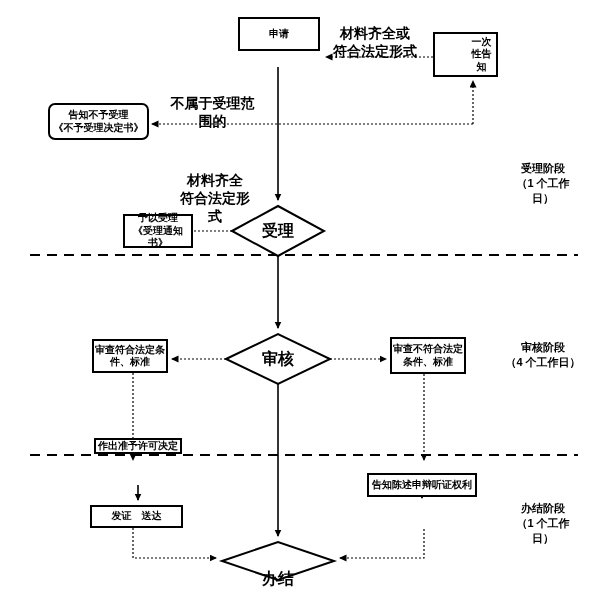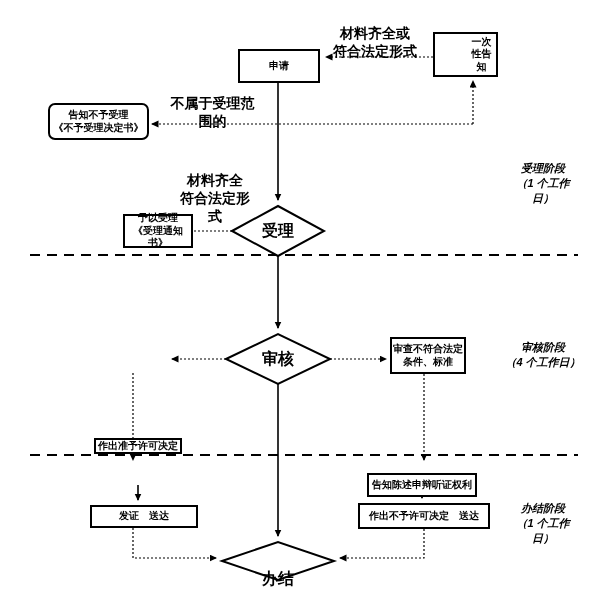--- a/index.html
+++ b/index.html
@@ -45,21 +45,20 @@
     line-height: 1.3;
     white-space: pre-line;
   }
   .stage {
     position: absolute;
     text-align: center;
     font-size: 11px;
     font-weight: bold;
     line-height: 1.38;
     white-space: pre-line;
-    font-style: italic;
   }
 </style>
 </head>
 <body>
 
 <div id="canvas">
 
   <svg id="wires" width="605" height="599" viewBox="0 0 605 599">
     <defs>
       <marker id="arr" markerWidth="9" markerHeight="8" refX="6.5" refY="3.5" orient="auto" markerUnits="userSpaceOnUse">
@@ -85,41 +84,42 @@
     <line x1="133" y1="373" x2="133" y2="460" stroke="#000" stroke-width="1.2" stroke-dasharray="2 2" marker-end="url(#arr)"></line>
     <line x1="424" y1="374" x2="424" y2="460" stroke="#000" stroke-width="1.2" stroke-dasharray="2 2" marker-end="url(#arr)"></line>
     <polyline points="133,528 133,558 216,558" fill="none" stroke="#000" stroke-width="1.2" stroke-dasharray="2 2" marker-end="url(#arr)"></polyline>
     <polyline points="424,529 424,558 340,558" fill="none" stroke="#000" stroke-width="1.2" stroke-dasharray="2 2" marker-end="url(#arr)"></polyline>
 
     <polygon points="232,231 278,206 324,231 278,256" fill="#ffffff" stroke="#000" stroke-width="2"></polygon>
     <polygon points="226,359 278,334 330,359 278,384" fill="#ffffff" stroke="#000" stroke-width="2"></polygon>
     <polygon points="222,561 278,542 334,561 278,580" fill="#ffffff" stroke="#000" stroke-width="2"></polygon>
   </svg>
 
-  <div class="node" style="left:238px; top:49px; width:82px; height:34px;">申请</div>
+  <div class="node" style="left:238px; top:17px; width:82px; height:34px;">申请</div>
 
   <div class="node" style="left:433px; top:32px; width:65px; height:45px;padding-left:32px;">一次性告知</div>
 
   <div class="node" style="left:48px; top:103px; width:101px; height:37px;border-radius:7px;">告知不予受理
 《不予受理决定书》</div>
 
   <div class="node" style="left:83px; top:214px; width:70px; height:34px;margin-left:40px;">予以受理
 《受理通知书》</div>
 
+  <div class="node" style="left:92px; top:339px; width:76px; height:34px;">审查符合法定条
+件、标准</div>
 
   <div class="node" style="left:390px; top:337px; width:76px; height:37px;">审查不符合法定
 条件、标准</div>
 
   <div class="node" style="left:94px; top:438px; width:88px; height:16px;">作出准予许可决定</div>
 
-  <div class="node" style="left:90px; top:505px; width:108px; height:23px;">发证　送达</div>
+  <div class="node" style="left:90px; top:505px; width:93px; height:23px;">发证　送达</div>
 
   <div class="node" style="left:367px; top:463px; width:110px; height:24px;margin-top:10px;">告知陈述申辩听证权利</div>
 
-  <div class="node" style="left:358px; top:503px; width:132px; height:26px;">作出不予许可决定　送达</div>
 
   <div class="dtext" style="left:232px; top:219px; width:92px; height:24px;">受理</div>
   <div class="dtext" style="left:226px; top:347px; width:104px; height:24px;">审核</div>
   <div class="dtext" style="left:222px; top:549px; width:112px; height:24px;margin-top:18px;">办结</div>
 
   <div class="flabel" style="left:333px; top:24px; width:84px;">材料齐全或
 符合法定形式</div>
 
   <div class="flabel" style="left:165px; top:94px; width:95px;">不属于受理范围的</div>
 

